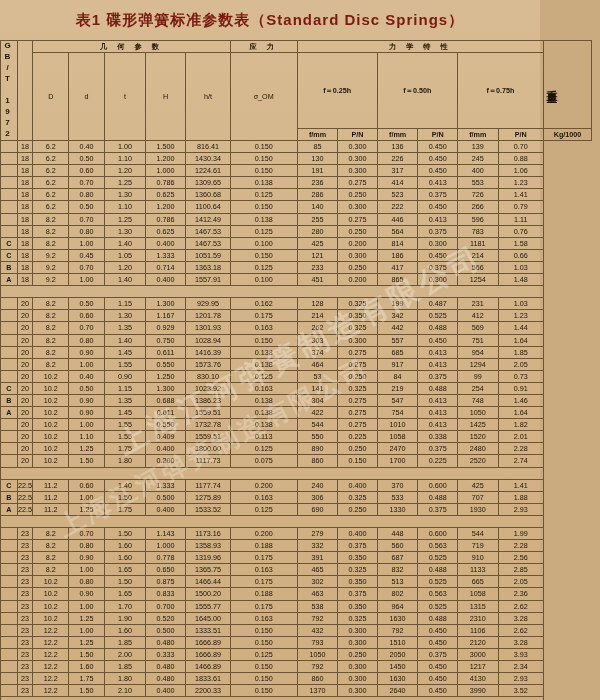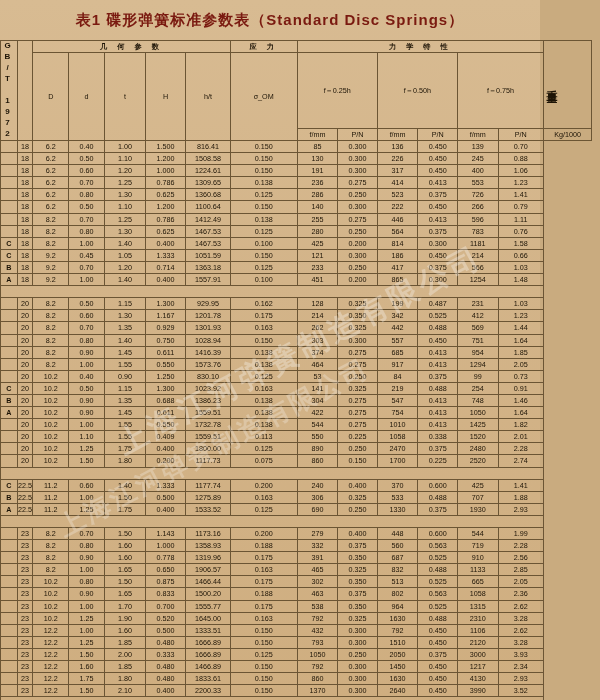--- a/index.html
+++ b/index.html
@@ -39,21 +39,21 @@
     background:transparent;
   }
   .hdr-group{
     font-size:11px;font-weight:bold;letter-spacing:4px;height:26px;line-height:26px;
     color:#1d1406;
   }
   .hdr-sub{
     font-size:8px;height:13px;line-height:13px;font-weight:normal;
   }
   .hdr-sub2{
-    font-size:7.6px;height:13px;line-height:13px;
+    font-size:7.6px;height:13px;line-height:13px;font-weight:bold;
   }
   .vert{
     writing-mode:vertical-rl;
     text-orientation:upright;
     letter-spacing:2px;
     font-size:8px;
     font-weight:bold;
     white-space:nowrap;
     line-height:12px;
   }
@@ -163,21 +163,21 @@
           <td>139</td>
           <td>0.70</td>
         </tr>
         <tr>
           <td class="mark"></td>
           <td>18</td>
           <td>6.2</td>
           <td>0.50</td>
           <td>1.10</td>
           <td>1.200</td>
-          <td>1508.58</td>
+          <td>1430.34</td>
           <td>0.150</td>
           <td>130</td>
           <td>0.300</td>
           <td>226</td>
           <td>0.450</td>
           <td>245</td>
           <td>0.88</td>
         </tr>
         <tr>
           <td class="mark"></td>
@@ -668,21 +668,21 @@
           <td>910</td>
           <td>2.56</td>
         </tr>
         <tr>
           <td class="mark"></td>
           <td>23</td>
           <td>8.2</td>
           <td>1.00</td>
           <td>1.65</td>
           <td>0.650</td>
-          <td>1906.57</td>
+          <td>1365.75</td>
           <td>0.163</td>
           <td>465</td>
           <td>0.325</td>
           <td>832</td>
           <td>0.488</td>
           <td>1133</td>
           <td>2.85</td>
         </tr>
         <tr>
           <td class="mark"></td>

